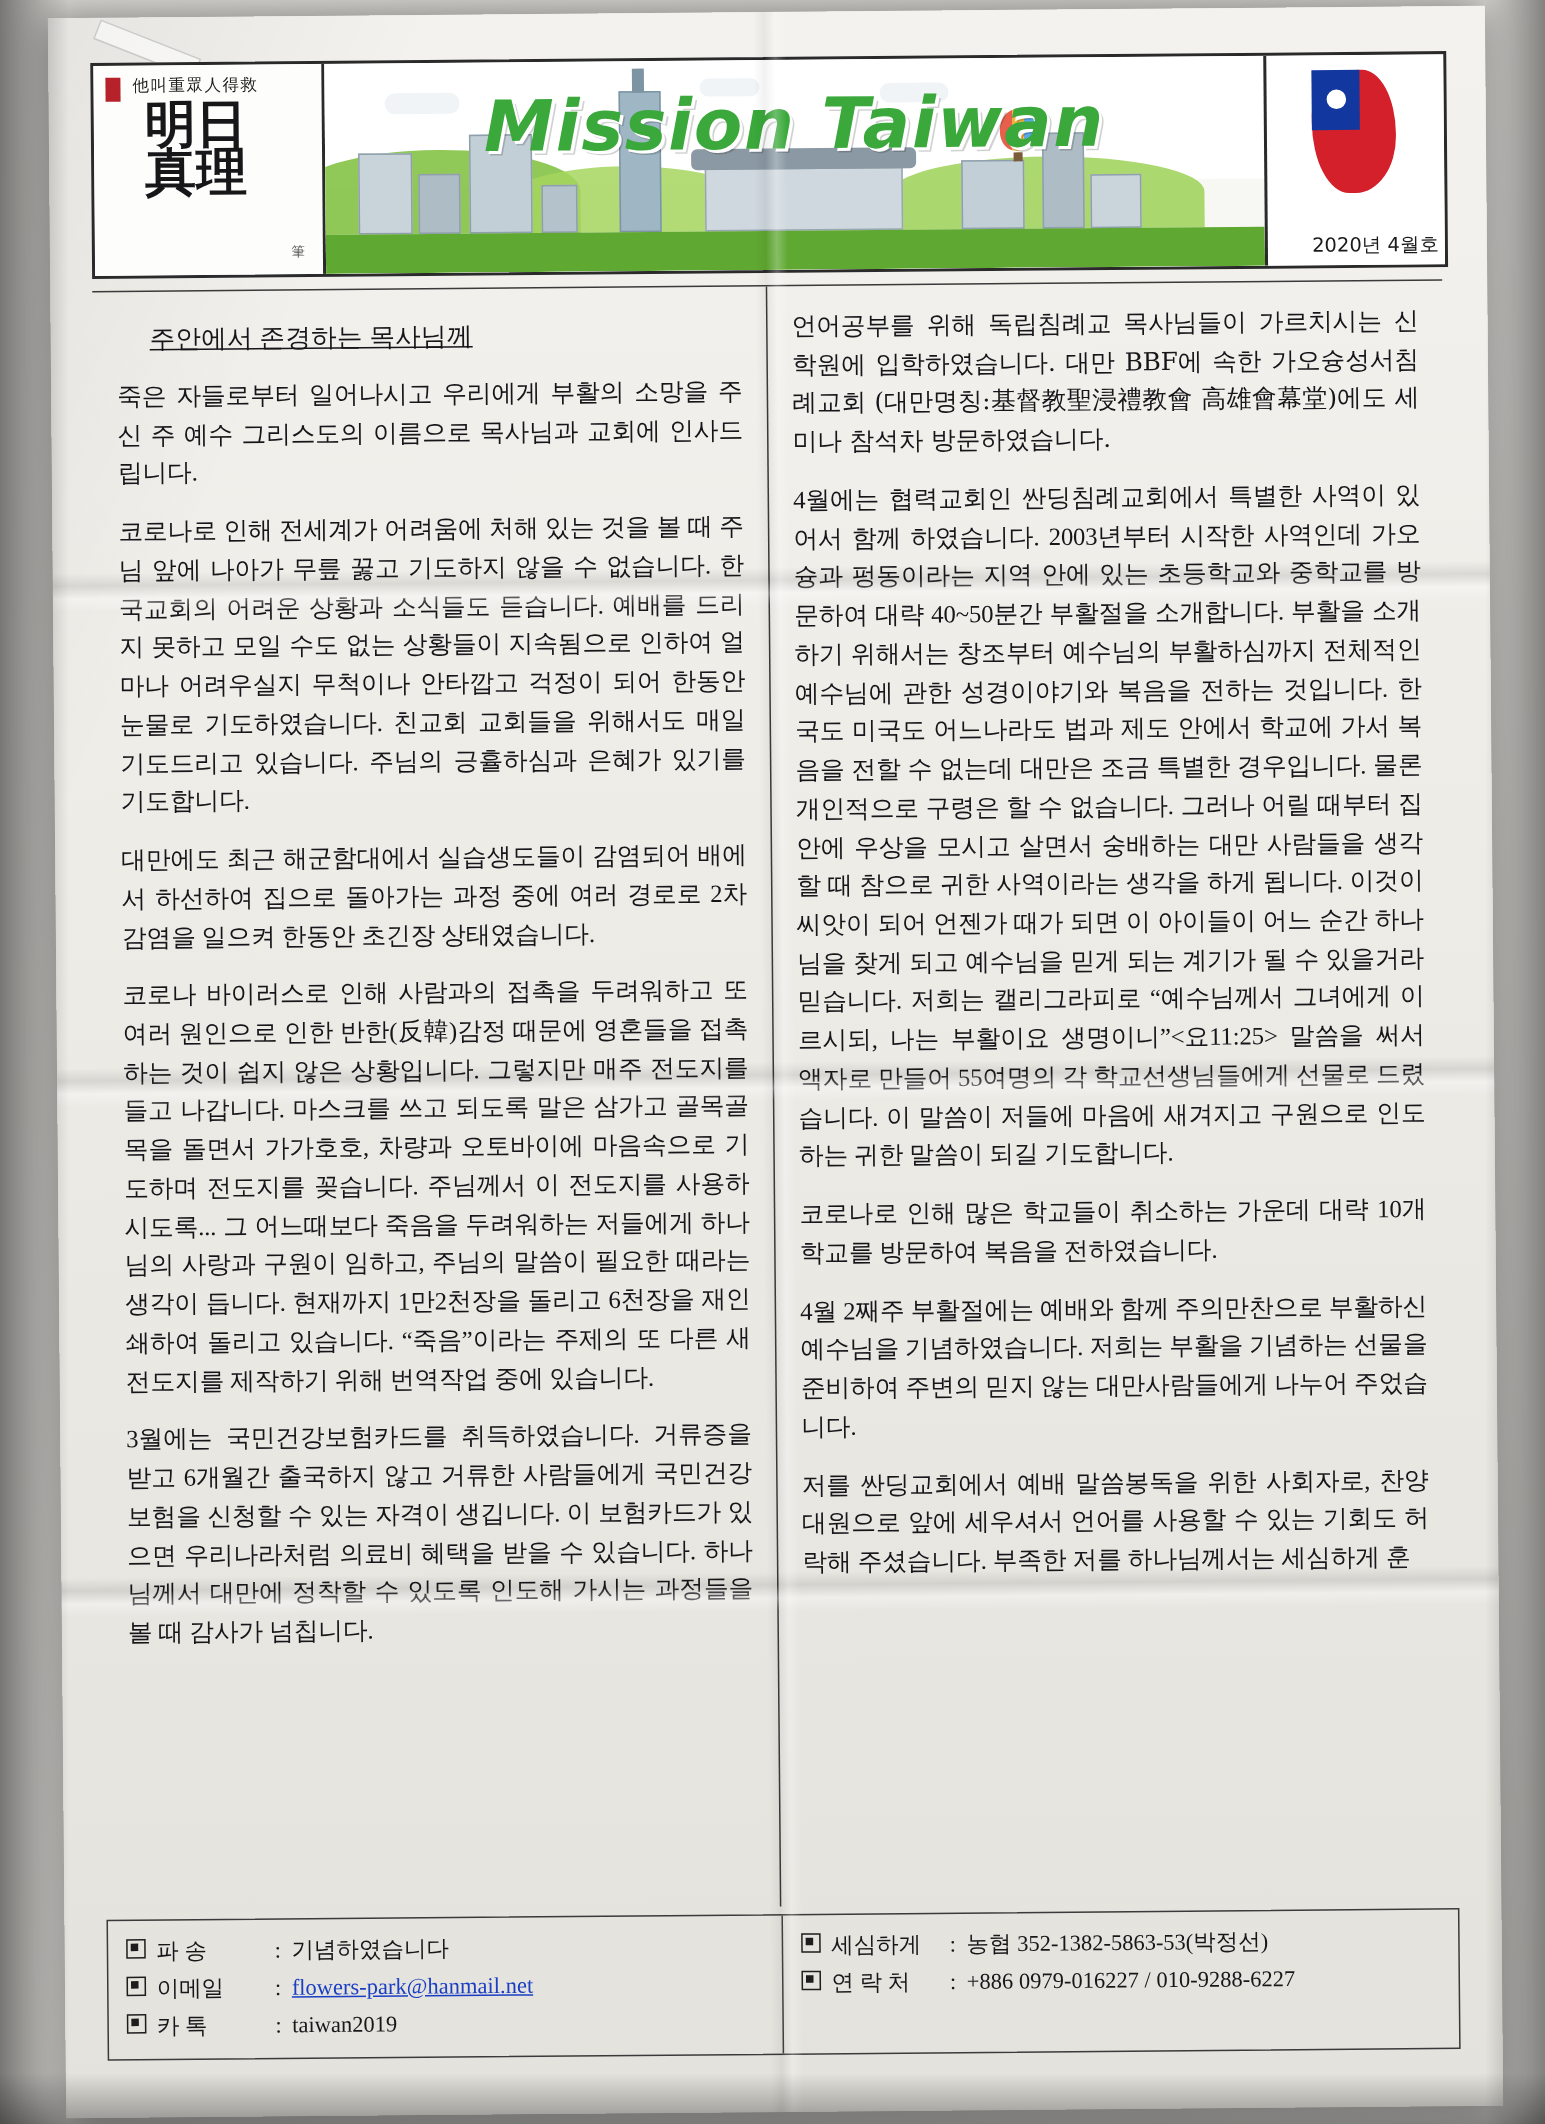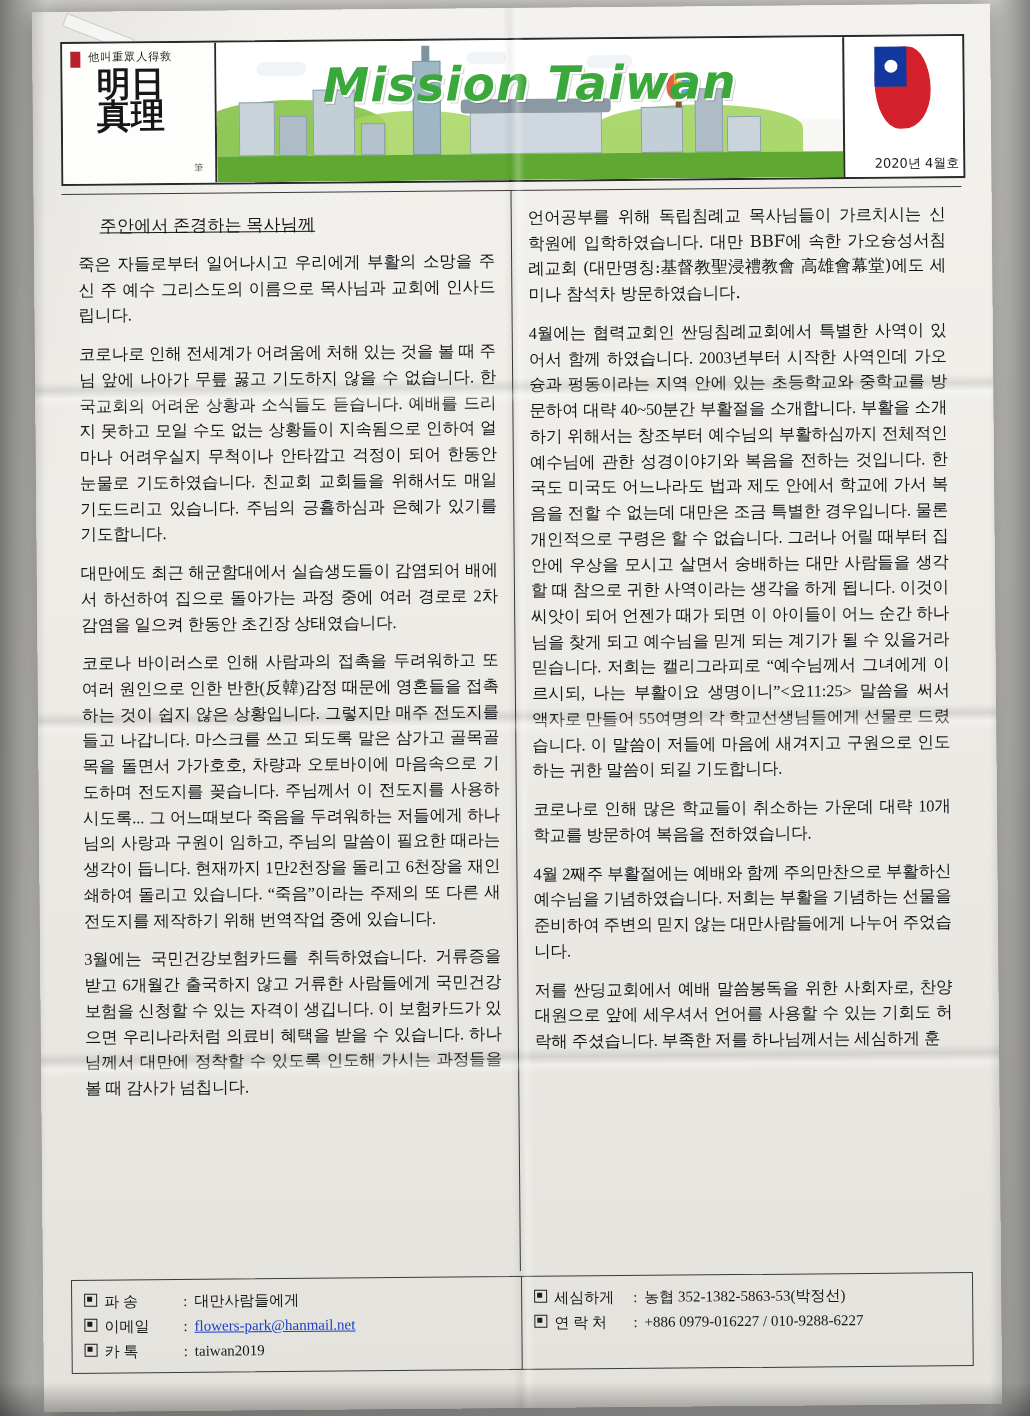--- a/index.html
+++ b/index.html
@@ -406,21 +406,21 @@
       </div>
 
     </div>
 
     <div class="footer">
       <div class="fcol left">
         <div class="frow">
           <span class="sq"></span>
           <span class="flabel">파  송</span>
           <span>:</span>
-          <span>대만사람들에게</span>
+          <span>기념하였습니다</span>
         </div>
         <div class="frow">
           <span class="sq"></span>
           <span class="flabel">이메일</span>
           <span>:</span>
           <span class="email">flowers-park@hanmail.net</span>
         </div>
         <div class="frow">
           <span class="sq"></span>
           <span class="flabel">카  톡</span>

